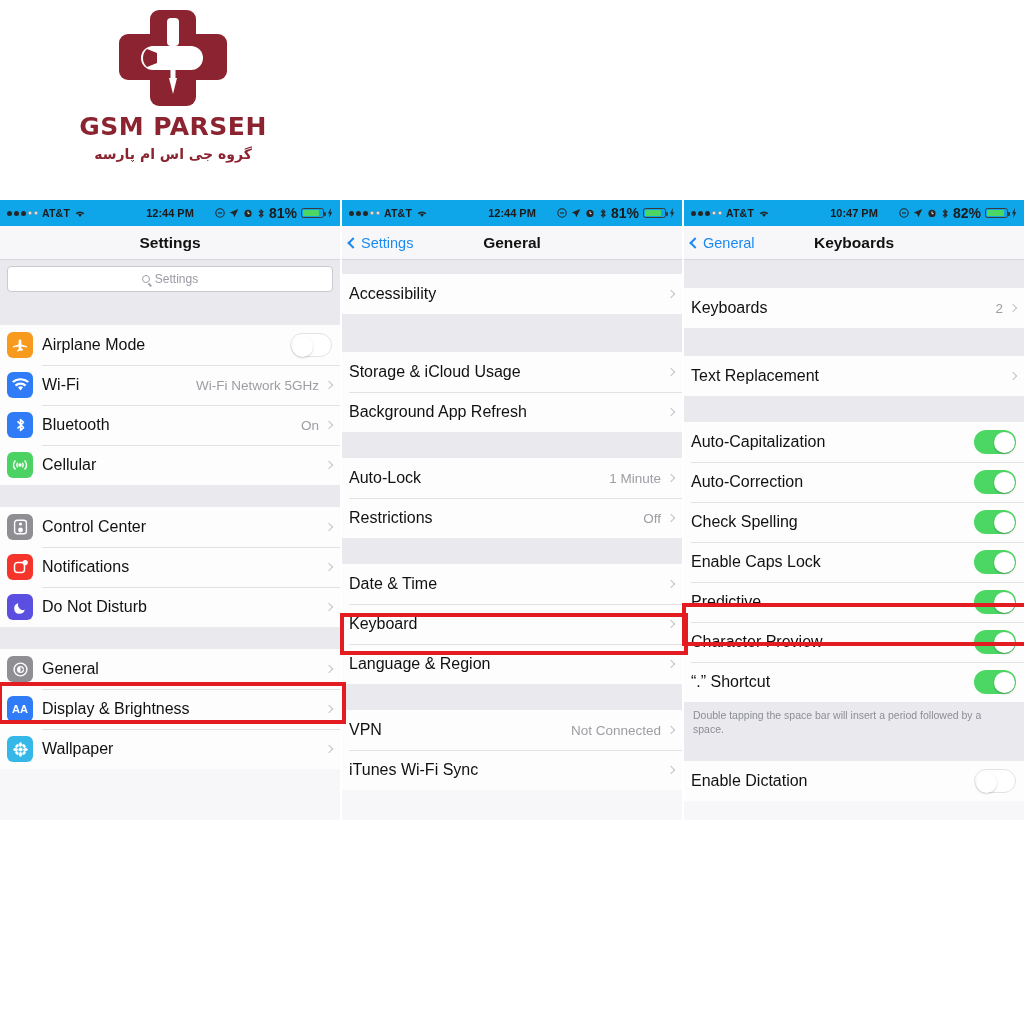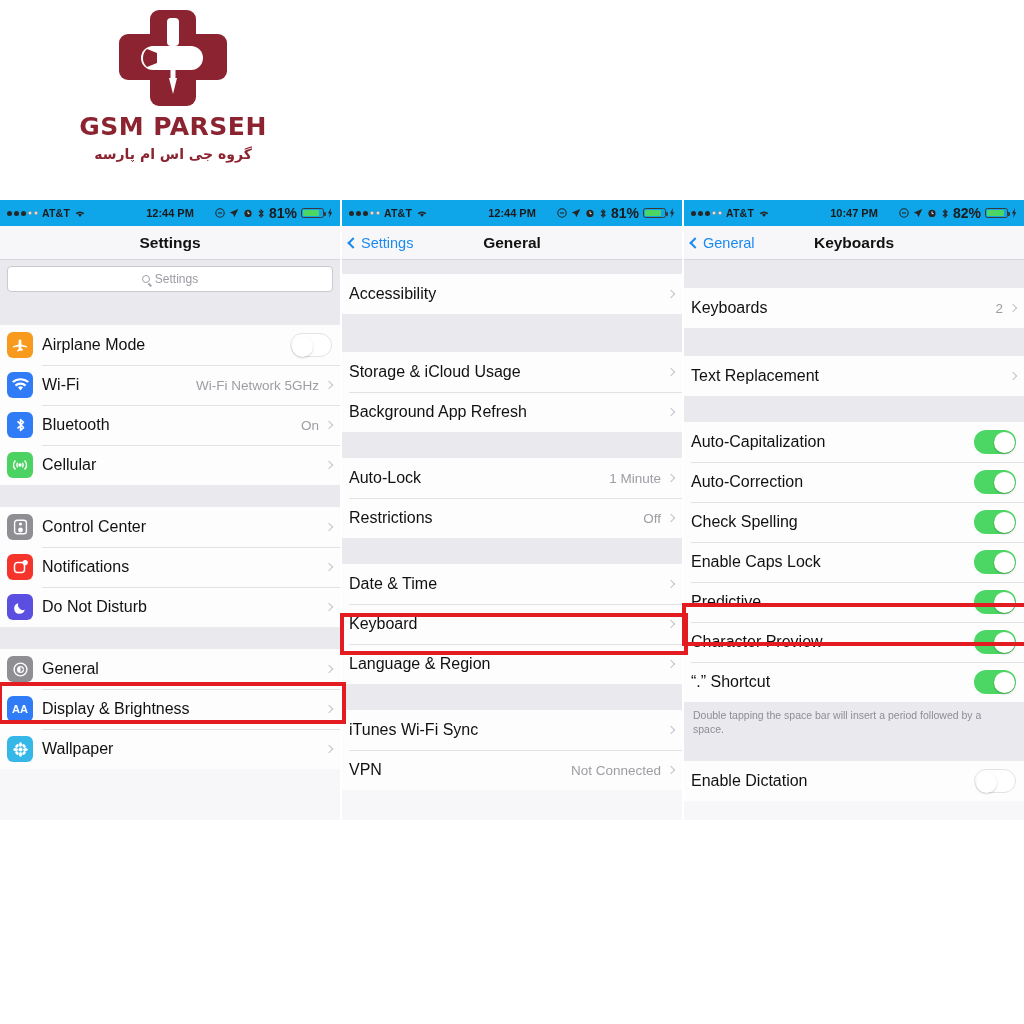--- a/index.html
+++ b/index.html
@@ -445,28 +445,28 @@
         </div>
         <div class="row">
           <span class="label">Language &amp; Region</span>
           <span class="spacer"></span>
             <span class="chev"></span>
         </div>
       </div>
       <div class="gap" style="height:26px"></div>
       <div class="group">
         <div class="row">
-          <span class="label">iTunes Wi-Fi Sync</span>
-          <span class="spacer"></span>
-            <span class="chev"></span>
-        </div>
-        <div class="row">
           <span class="label">VPN</span>
           <span class="value">Not Connected</span>
           <span class="chev"></span>
+        </div>
+        <div class="row">
+          <span class="label">iTunes Wi-Fi Sync</span>
+          <span class="spacer"></span>
+            <span class="chev"></span>
         </div>
       </div>
     </div>
 
     <div class="panel p3">
       <div class="statusbar">
         <div class="sb-left">
           <span class="dots">
             <i class="dot"></i>
               <i class="dot"></i>

